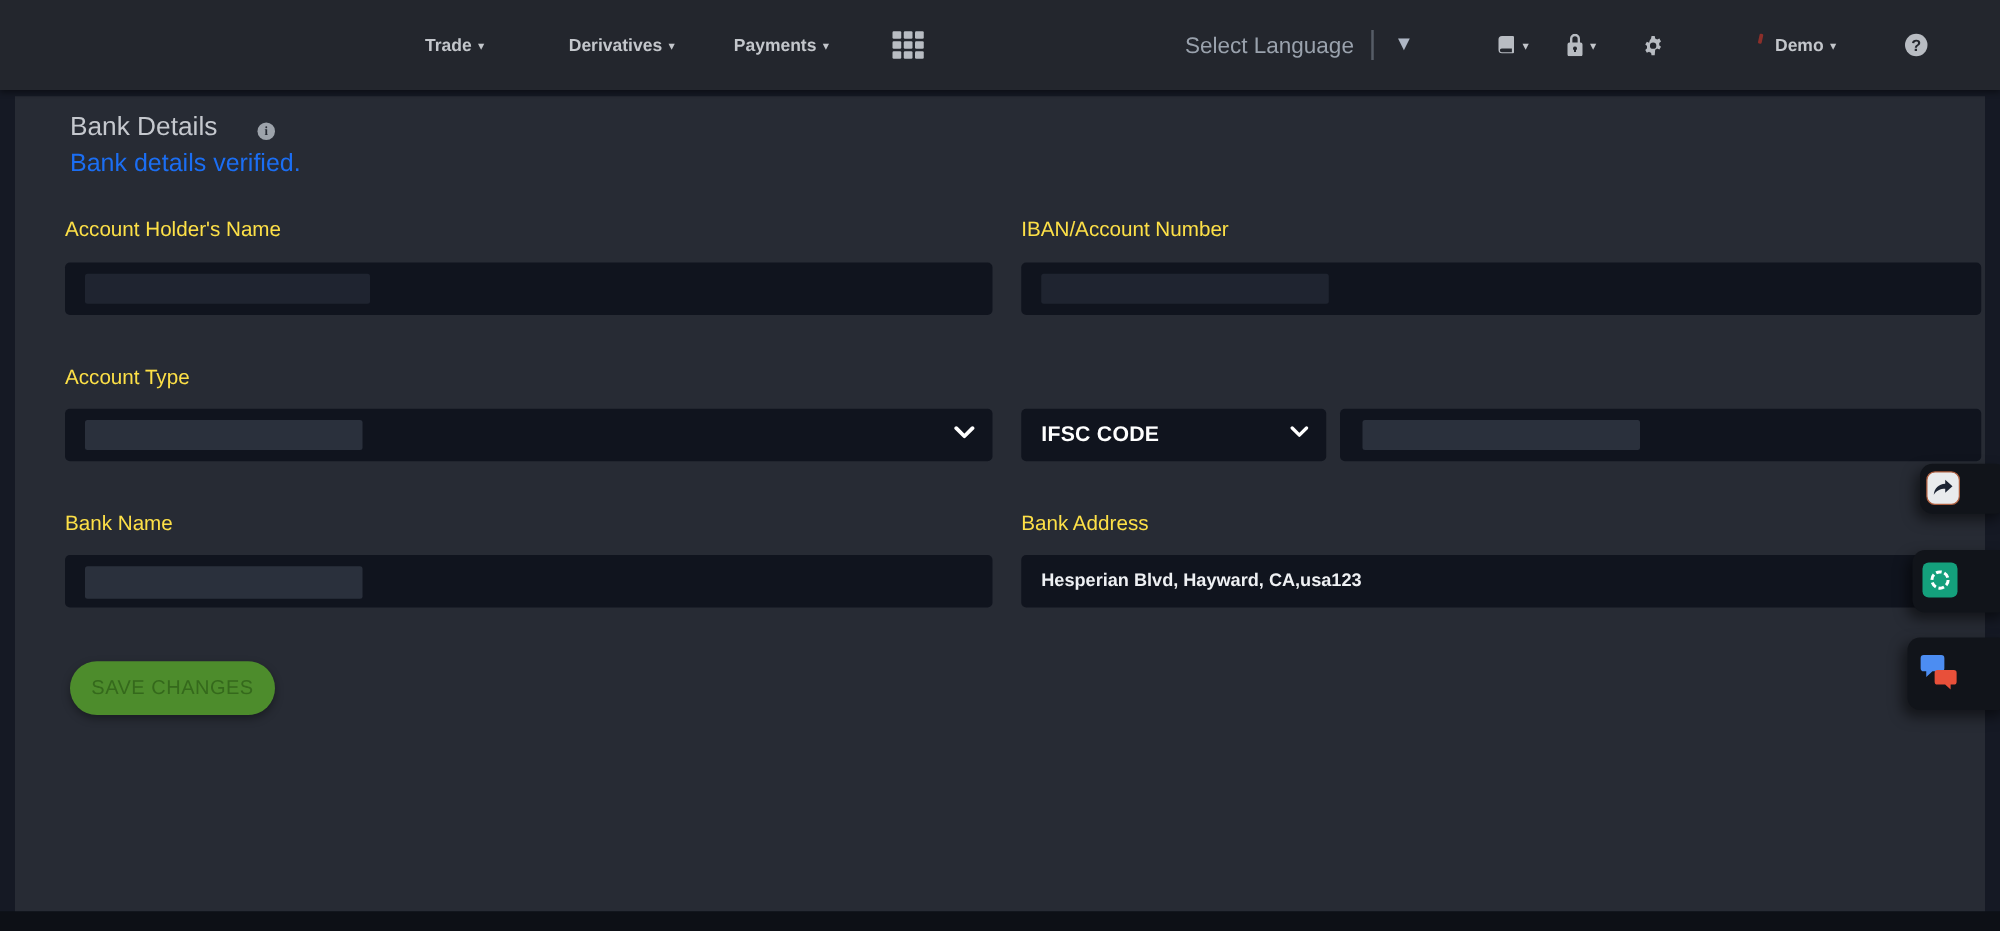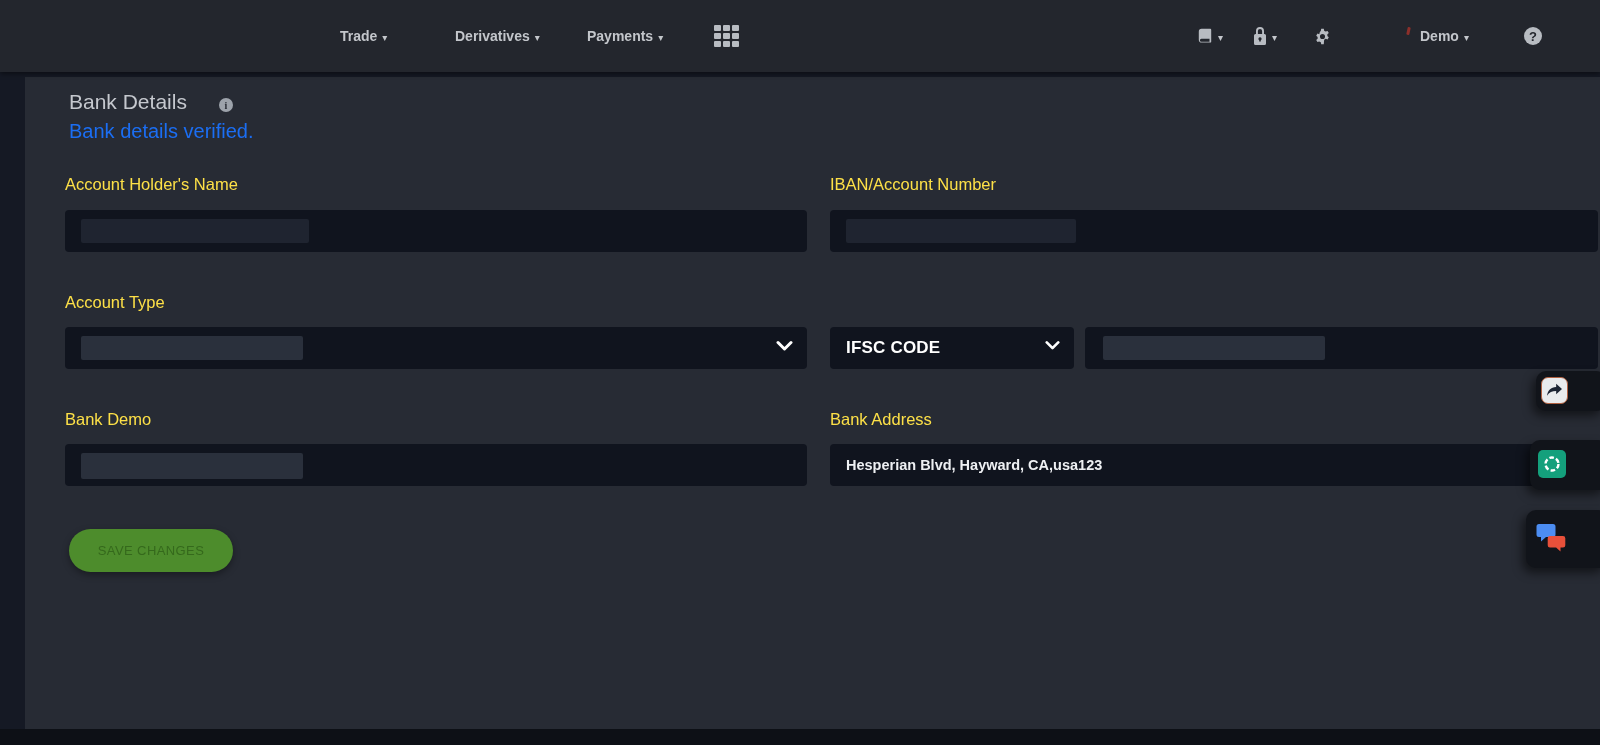--- a/index.html
+++ b/index.html
@@ -21,40 +21,40 @@
   .lang-label{ color:#9aa2ad; font-size:18px; font-weight:400; cursor:pointer; }
   .lang-sep{ width:2px; height:24px; background:#565c66; margin:0 16px 0 14px; }
   .lang-tri{ color:#aeb6c4; font-size:16px; cursor:pointer; }
   .icon-btn{ position:absolute; top:0; height:72px; display:flex; align-items:center; gap:4px; cursor:pointer; }
   .help-circle{ width:18px; height:18px; border-radius:50%; background:#b8bcc2; color:#23262d;
                 font-size:13px; font-weight:700; display:flex; align-items:center; justify-content:center; }
   .red-mark{ position:absolute; left:1407px; top:27px; width:3px; height:8px; background:#8c2f2a;
              transform:rotate(12deg); border-radius:1px; }
 
   
-  .panel{ position:absolute; left:12px; top:77px; width:1576px; height:662px; background:#272b34;margin-left:13px; }
+  .panel{ position:absolute; left:12px; top:77px; width:1576px; height:662px; background:#272b34; }
   .page-title{ position:absolute; left:44px; top:13px; color:#c5c8ce; font-size:21px; font-weight:500; }
   .info-circle{ position:absolute; left:194px; top:21px; width:14px; height:14px; border-radius:50%;
                 background:#9da3ab; color:#272b34; font-size:10px; font-weight:700;
                 display:flex; align-items:center; justify-content:center; font-family:"Liberation Serif",serif; }
   .verified{ position:absolute; left:44px; top:43px; color:#1b6ef3; font-size:20px; font-weight:500; }
 
   .field-label{ position:absolute; color:#fde047; font-size:16.5px; font-weight:400; }
   .input{ position:absolute; height:42px; background:#10141e; border-radius:4px; cursor:text; }
   .redact{ position:absolute; left:16px; top:9px; width:228px; height:24px; background:#1f2430; border-radius:2px; }
   .redact.light{ background:#2a303c; }
   .select{ cursor:pointer; }
   .select .chev{ position:absolute; right:14px; top:13px; }
   .select-text{ position:absolute; left:16px; top:0; height:42px; display:flex; align-items:center;
                 color:#ffffff; font-size:17px; font-weight:700; letter-spacing:.2px; }
   .value-text{ position:absolute; left:16px; top:0; height:42px; display:flex; align-items:center;
                color:#eef0f3; font-size:14.5px; font-weight:700; }
 
   .save-btn{ position:absolute; left:44px; top:452px; width:164px; height:43px; border:none;
-             background:#4d8c2c; color:#35691c; font-family:inherit; font-size:13px; font-weight:500;
+             background:#4d8c2c; color:#35691c; font-family:inherit; font-size:16px; font-weight:500;
              letter-spacing:.4px; border-radius:22px; box-shadow:0 3px 7px rgba(0,0,0,.35); cursor:default; }
 
   
   .side-tab{ position:absolute; background:#11141a; border-radius:10px;
              box-shadow:-4px 5px 10px rgba(0,0,0,.5); z-index:6; }
   .tab-share{ left:1536px; top:371px; width:70px; height:40px; }
   .share-box{ position:absolute; left:5px; top:6px; width:27px; height:27px; background:#e9ebed;
               border:1.5px solid #b06040; border-radius:7px; display:flex; align-items:center;
               justify-content:center; cursor:pointer; }
   .tab-gpt{ left:1530px; top:440px; width:78px; height:50px; }
@@ -90,20 +90,25 @@
         <span></span>
         <span></span>
         <span></span>
         <span></span>
         <span></span>
         <span></span>
         <span></span>
         <span></span>
     </div>
 
+    <div class="lang-wrap">
+      <span class="lang-label">Select Language</span>
+      <span class="lang-sep"></span>
+      <span class="lang-tri">▼</span>
+    </div>
 
     <div class="icon-btn" style="left:1196px;">
       <svg width="18" height="17" viewBox="0 0 20 20">
         <path fill="#b8bcc2" d="M6 1h10.3a1 1 0 0 1 1 1v14.2a1 1 0 0 1-1 1H6a3.3 3.3 0 0 1-3.3-3.3V4.3A3.3 3.3 0 0 1 6 1zm-.2 11.6a1.8 1.8 0 0 0 0 3.6h9.5v-3.6H5.8z"></path>
       </svg>
       <span class="nav-caret">▾</span>
     </div>
 
     <div class="icon-btn" style="left:1252px;">
       <svg width="16" height="18" viewBox="0 0 16 18">
@@ -157,21 +162,21 @@
     <div class="input select" style="left:805px; top:250px; width:244px;">
       <span class="select-text">IFSC CODE</span>
       <svg class="chev" width="15" height="11" viewBox="0 0 17 12">
         <path d="M2 2.5 L8.5 9 L15 2.5" fill="none" stroke="#ffffff" stroke-width="3" stroke-linecap="round" stroke-linejoin="round"></path>
       </svg>
     </div>
     <div class="input" style="left:1060px; top:250px; width:513px;">
       <span class="redact light" style="left:18px; width:222px;"></span>
     </div>
 
-    <label class="field-label" style="left:40px; top:333px;">Bank Demo</label>
+    <label class="field-label" style="left:40px; top:333px;">Bank Name</label>
     <div class="input" style="left:40px; top:367px; width:742px;">
       <span class="redact light" style="width:222px; height:26px;"></span>
     </div>
 
     <label class="field-label" style="left:805px; top:333px;">Bank Address</label>
     <div class="input" style="left:805px; top:367px; width:768px;">
       <span class="value-text">Hesperian Blvd, Hayward, CA,usa123</span>
     </div>
 
     <button class="save-btn">SAVE CHANGES</button>

